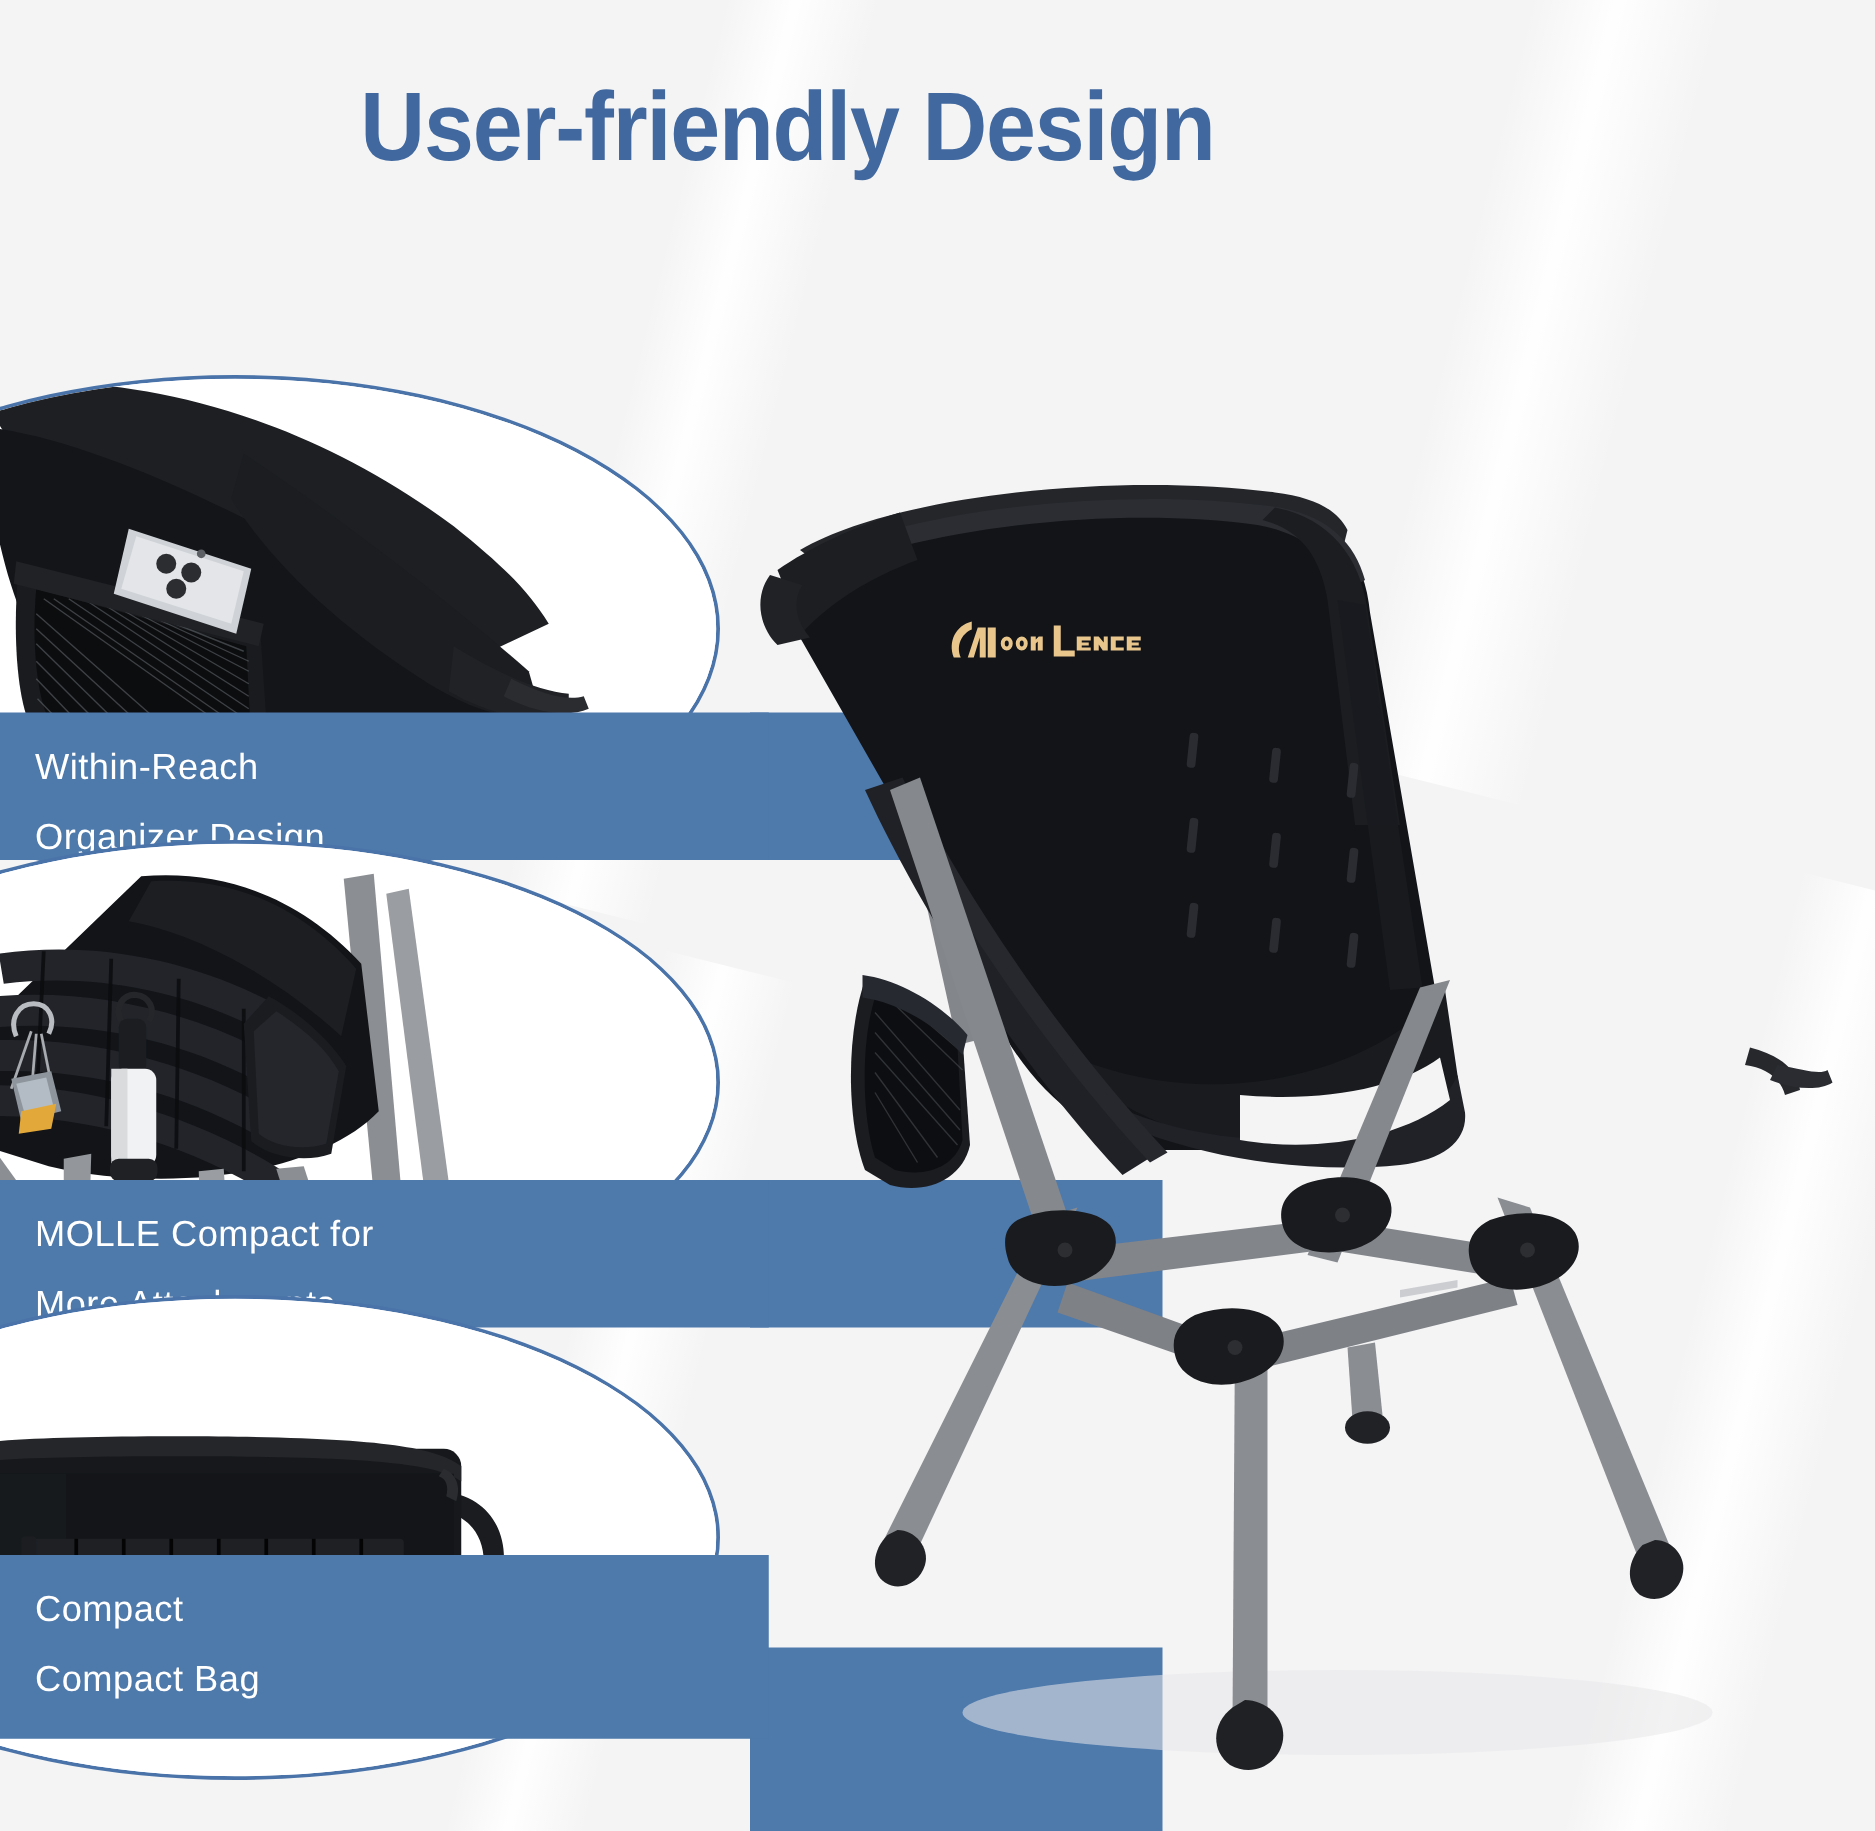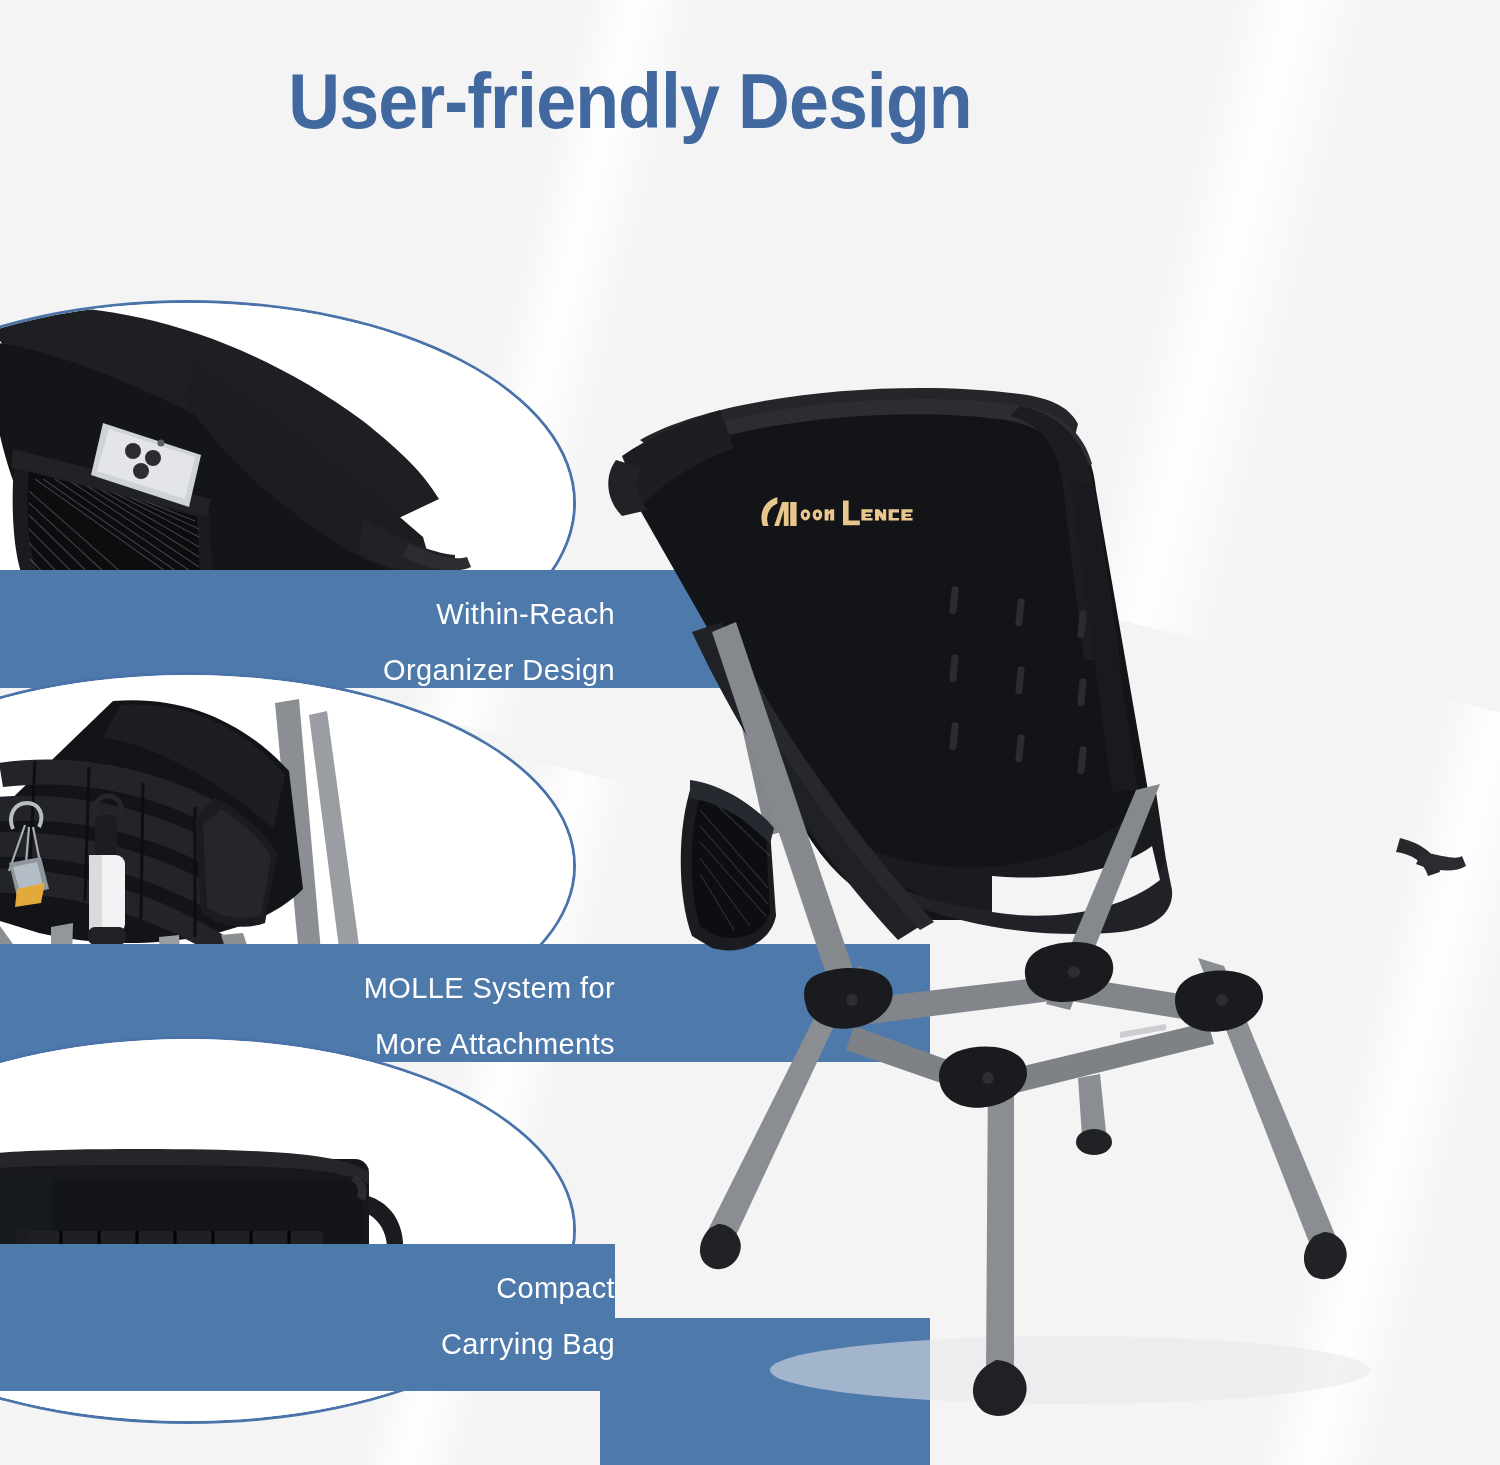--- a/index.html
+++ b/index.html
@@ -72,21 +72,20 @@
   }
   .label-band {
     position: absolute;
     left: 0;
     width: 615px;
     background: #4e79ab;
     color: #ffffff;
     box-sizing: border-box;
     padding: 16px 0 0 28px;
     overflow: visible;
-    text-align: right;
   }
   .label-band .ln {
     display: block;
     font-size: 29px;
     line-height: 56px;
     font-weight: 400;
     letter-spacing: 0.4px;
     color: #ffffff;
     white-space: nowrap;
   }
@@ -280,21 +279,21 @@
             <ellipse cx="452" cy="322" rx="24" ry="14" fill="#1d1f22" transform="rotate(-6 452 322)"></ellipse>
 
             <path d="M510,292 L 530,290 L 548,382 L 526,382 Z" fill="#8b8e92"></path>
           </svg>
         </div>
       </div>
     </div>
 
     <div class="band-wedge" style="top:944px; height:118px;"></div>
     <div class="label-band" style="top:944px; height:118px;">
-      <span class="ln">MOLLE System for</span>
+      <span class="ln">MOLLE Compact for</span>
       <span class="ln">More Attachments</span>
     </div>
   </div>
 
   <div class="feature">
 
     <div class="oval-frame" style="top:1036px; height:382px;">
       <div class="oval-inner">
         <div class="photo">
           <svg viewBox="0 0 770 382" preserveAspectRatio="xMidYMid slice" aria-hidden="true">
@@ -330,21 +329,21 @@
 
             <path d="M552,136 C 562,140 566,150 562,162 L 554,158 C 556,150 554,144 548,142 Z" fill="#2a2c30"></path>
           </svg>
         </div>
       </div>
     </div>
 
     <div class="band-wedge" style="top:1318px; height:147px;"></div>
     <div class="label-band" style="top:1244px; height:147px;">
       <span class="ln">Compact</span>
-      <span class="ln">Carrying Bag</span>
+      <span class="ln">Compact Bag</span>
     </div>
   </div>
 
   <div class="hero">
     <svg viewBox="0 0 900 1090" preserveAspectRatio="xMidYMid meet" aria-hidden="true">
 
       <ellipse cx="470" cy="1010" rx="300" ry="34" fill="#e7e8ea" opacity="0.55"></ellipse>
 
       <path d="M96,160 L 118,152 L 190,470 L 166,476 Z" fill="#83868a"></path>
       <path d="M150,60 L 170,56 L 196,300 L 174,304 Z" fill="#8d9094"></path>

